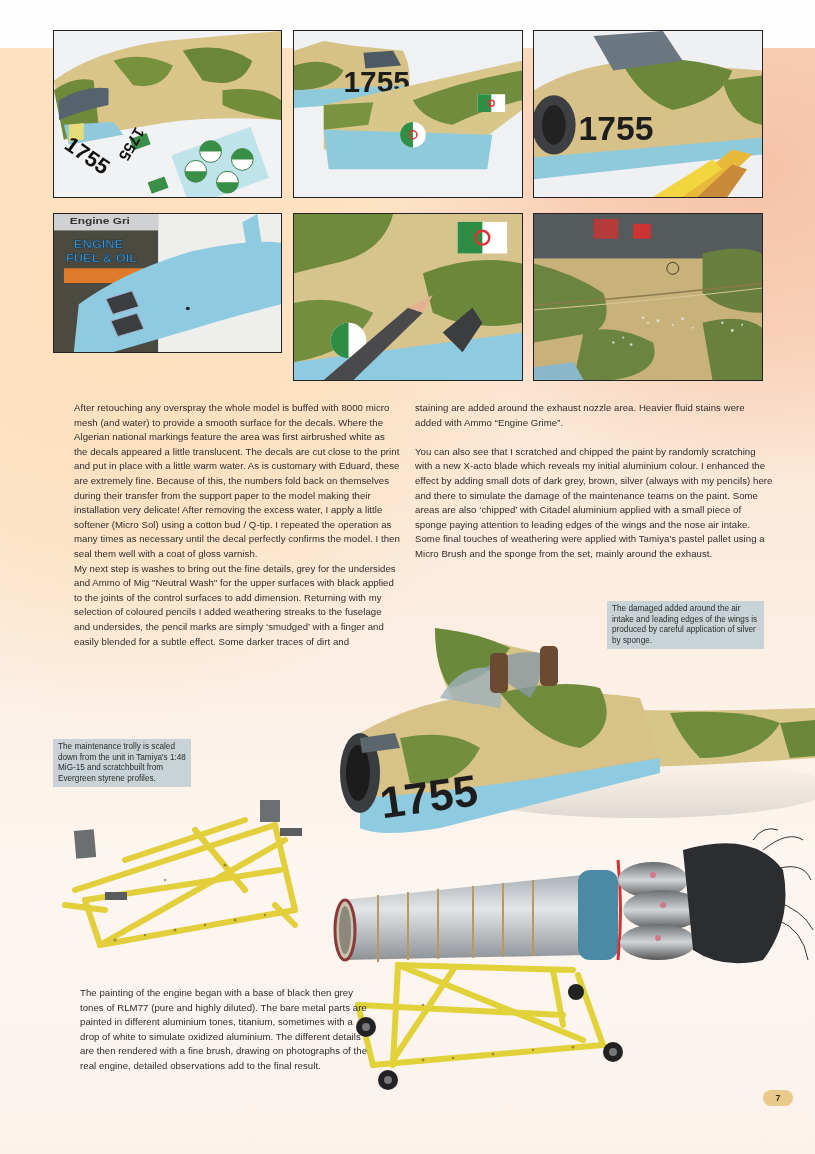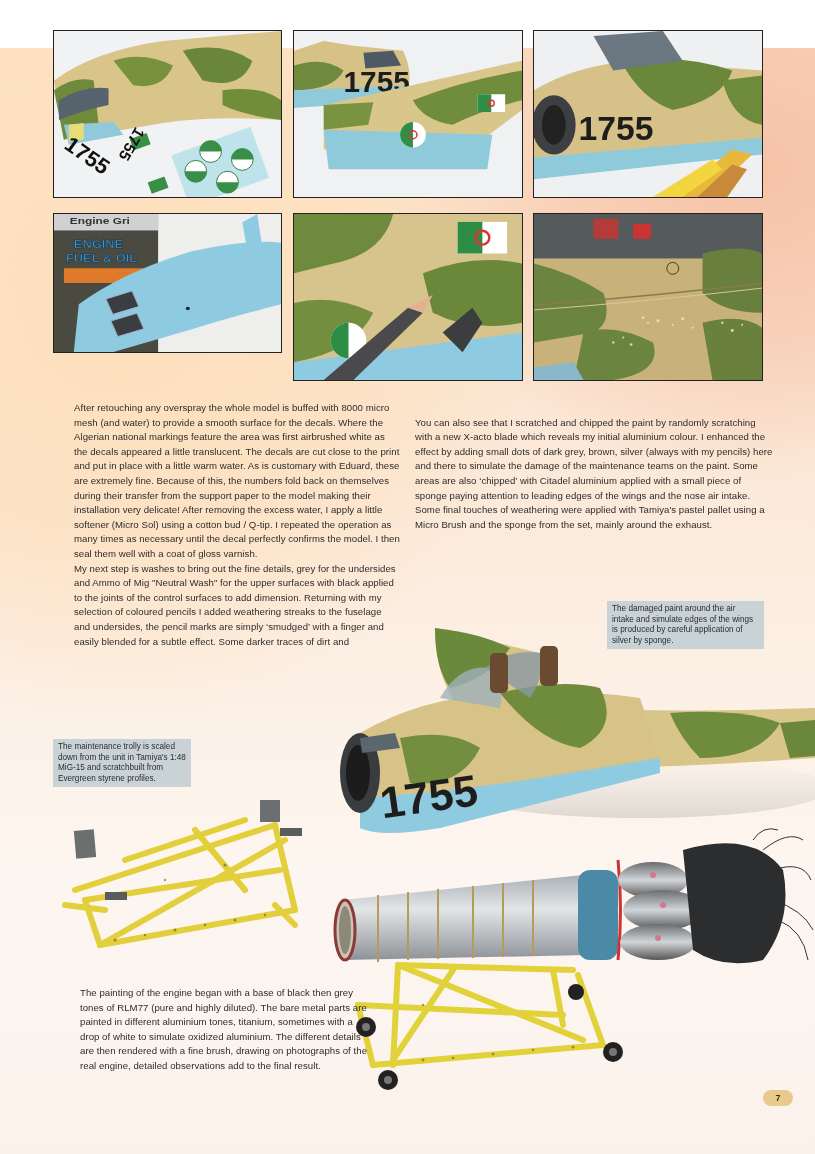--- a/index.html
+++ b/index.html
@@ -181,20 +181,21 @@
     </g>
   </svg>
 </div>
 
 <div class="body-text" style="left:74px;top:401px;width:326px;">
   <p>After retouching any overspray the whole model is buffed with 8000 micro mesh (and water) to provide a smooth surface for the decals. Where the Algerian national markings feature the area was first airbrushed white as the decals appeared a little translucent. The decals are cut close to the print and put in place with a little warm water. As is customary with Eduard, these are extremely fine. Because of this, the numbers fold back on themselves during their transfer from the support paper to the model making their installation very delicate! After removing the excess water, I apply a little softener (Micro Sol) using a cotton bud / Q-tip. I repeated the operation as many times as necessary until the decal perfectly confirms the model. I then seal them well with a coat of gloss varnish.</p>
   <p>My next step is washes to bring out the fine details, grey for the undersides and Ammo of Mig "Neutral Wash" for the upper surfaces with black applied to the joints of the control surfaces to add dimension. Returning with my selection of coloured pencils I added weathering streaks to the fuselage and undersides, the pencil marks are simply ‘smudged’ with a finger and easily blended for a subtle effect. Some darker traces of dirt and</p>
 </div>
 
 <div class="body-text" style="left:415px;top:401px;width:358px;">
+  <p>staining are added around the exhaust nozzle area. Heavier fluid stains were added with Ammo “Engine Grime”.</p>
   <div class="gap"></div>
   <p>You can also see that I scratched and chipped the paint by randomly scratching with a new X-acto blade which reveals my initial aluminium colour. I enhanced the effect by adding small dots of dark grey, brown, silver (always with my pencils) here and there to simulate the damage of the maintenance teams on the paint. Some areas are also ‘chipped’ with Citadel aluminium applied with a small piece of sponge paying attention to leading edges of the wings and the nose air intake. Some final touches of weathering were applied with Tamiya's pastel pallet using a Micro Brush and the sponge from the set, mainly around the exhaust.</p>
 </div>
 
 <div class="free-photo" style="left:340px;top:598px;width:475px;height:245px;">
   <svg viewBox="0 0 475 245">
     <defs>
       <linearGradient id="sh" x1="0" y1="0" x2="0" y2="1">
         <stop offset="0" stop-color="#d9d6d0" stop-opacity="0"></stop>
         <stop offset="1" stop-color="#c9c6c0" stop-opacity="0.6"></stop>
@@ -219,21 +220,21 @@
     <rect x="150" y="55" width="18" height="40" rx="5" fill="#6a4a30"></rect>
     <rect x="200" y="48" width="18" height="40" rx="5" fill="#6a4a30"></rect>
 
     <ellipse cx="20" cy="175" rx="20" ry="40" fill="#3a3d40"></ellipse>
     <ellipse cx="18" cy="175" rx="12" ry="28" fill="#1c1c1c"></ellipse>
     <path d="M20 140 L55 135 L60 150 L22 155 Z" fill="#5b666d"></path>
     <text x="40" y="215" font-size="44" font-family="Liberation Sans, sans-serif" font-weight="bold" fill="#1d1d1d" transform="rotate(-8 80 200)">1755</text>
   </svg>
 </div>
 
-<div class="caption" style="left:607px;top:601px;width:157px;">The damaged paint around the air intake and simulate edges of the wings is produced by careful application of silver by sponge.</div>
+<div class="caption" style="left:607px;top:601px;width:157px;">The damaged added around the air intake and leading edges of the wings is produced by careful application of silver by sponge.</div>
 
 <div class="caption" style="left:53px;top:739px;width:138px;">The maintenance trolly is scaled down from the unit in Tamiya's 1:48 MiG-15 and scratchbuilt from Evergreen styrene profiles.</div>
 
 <div class="free-photo" style="left:45px;top:800px;width:270px;height:165px;">
   <svg viewBox="0 0 270 165">
     <g stroke="#e2cf3b" stroke-width="6" stroke-linecap="round" fill="none">
       <path d="M30 90 L230 25"></path>
       <path d="M55 145 L250 110"></path>
       <path d="M40 100 L55 145"></path>
       <path d="M230 25 L250 110"></path>

